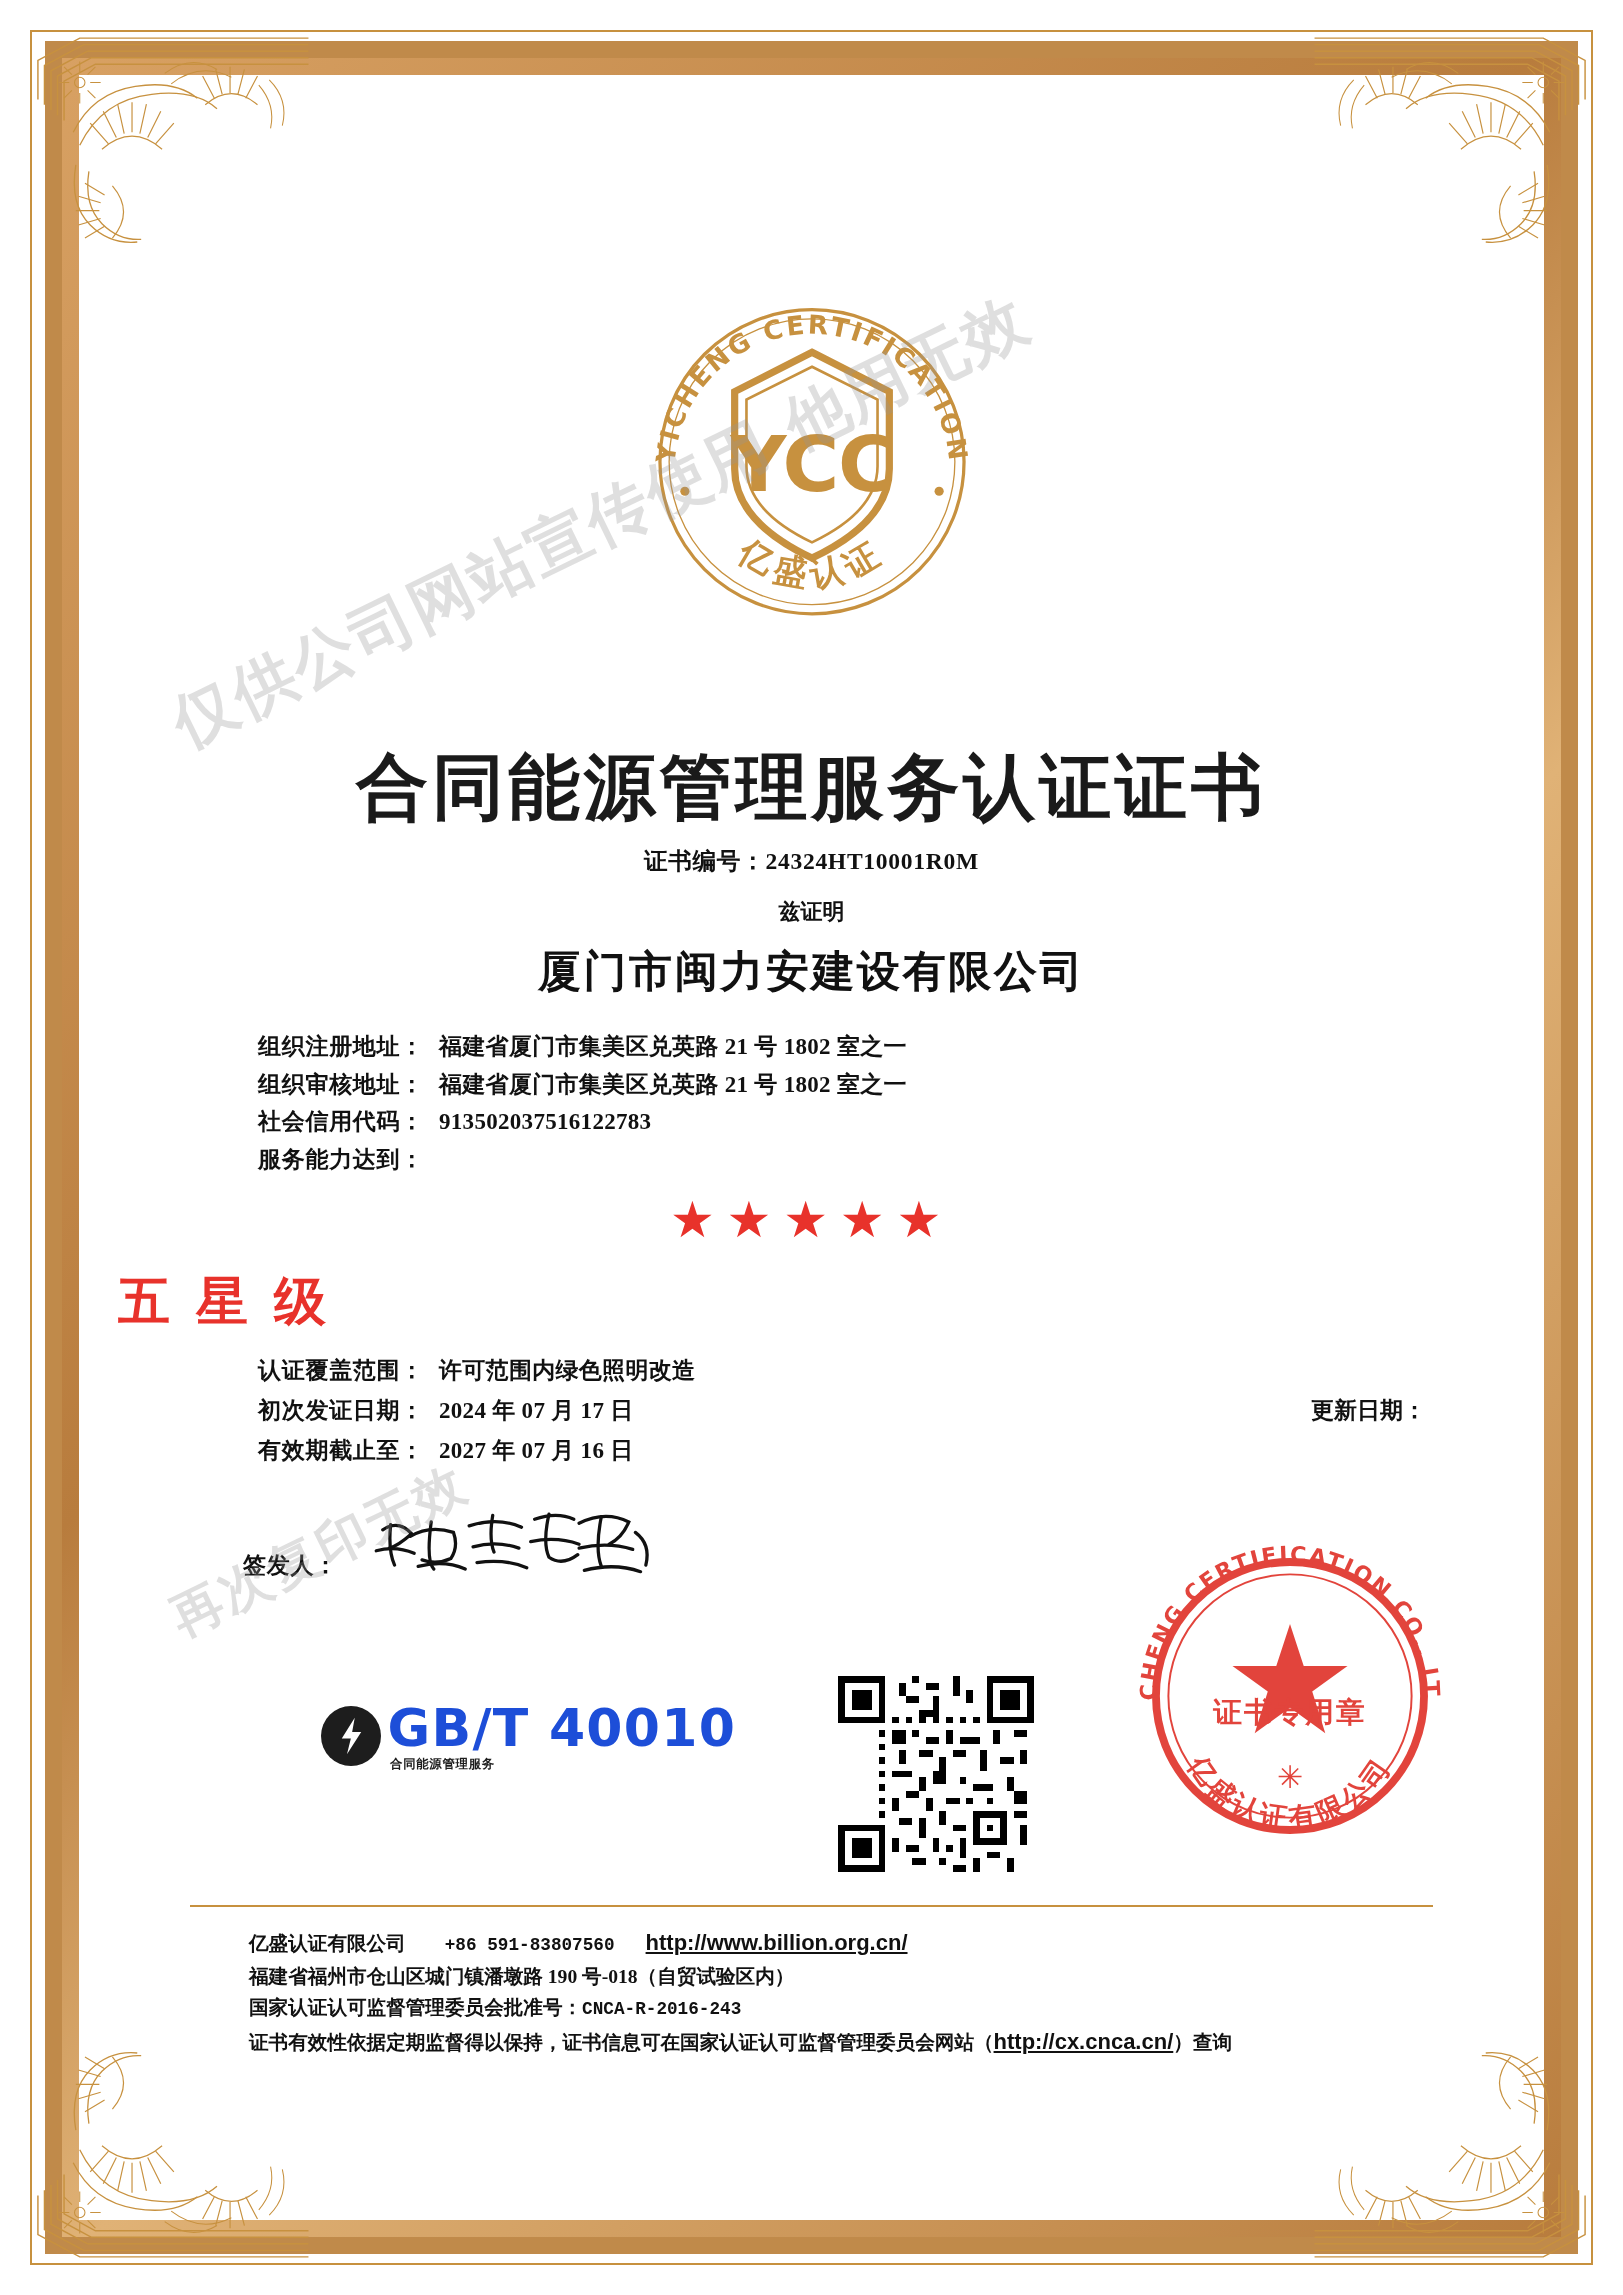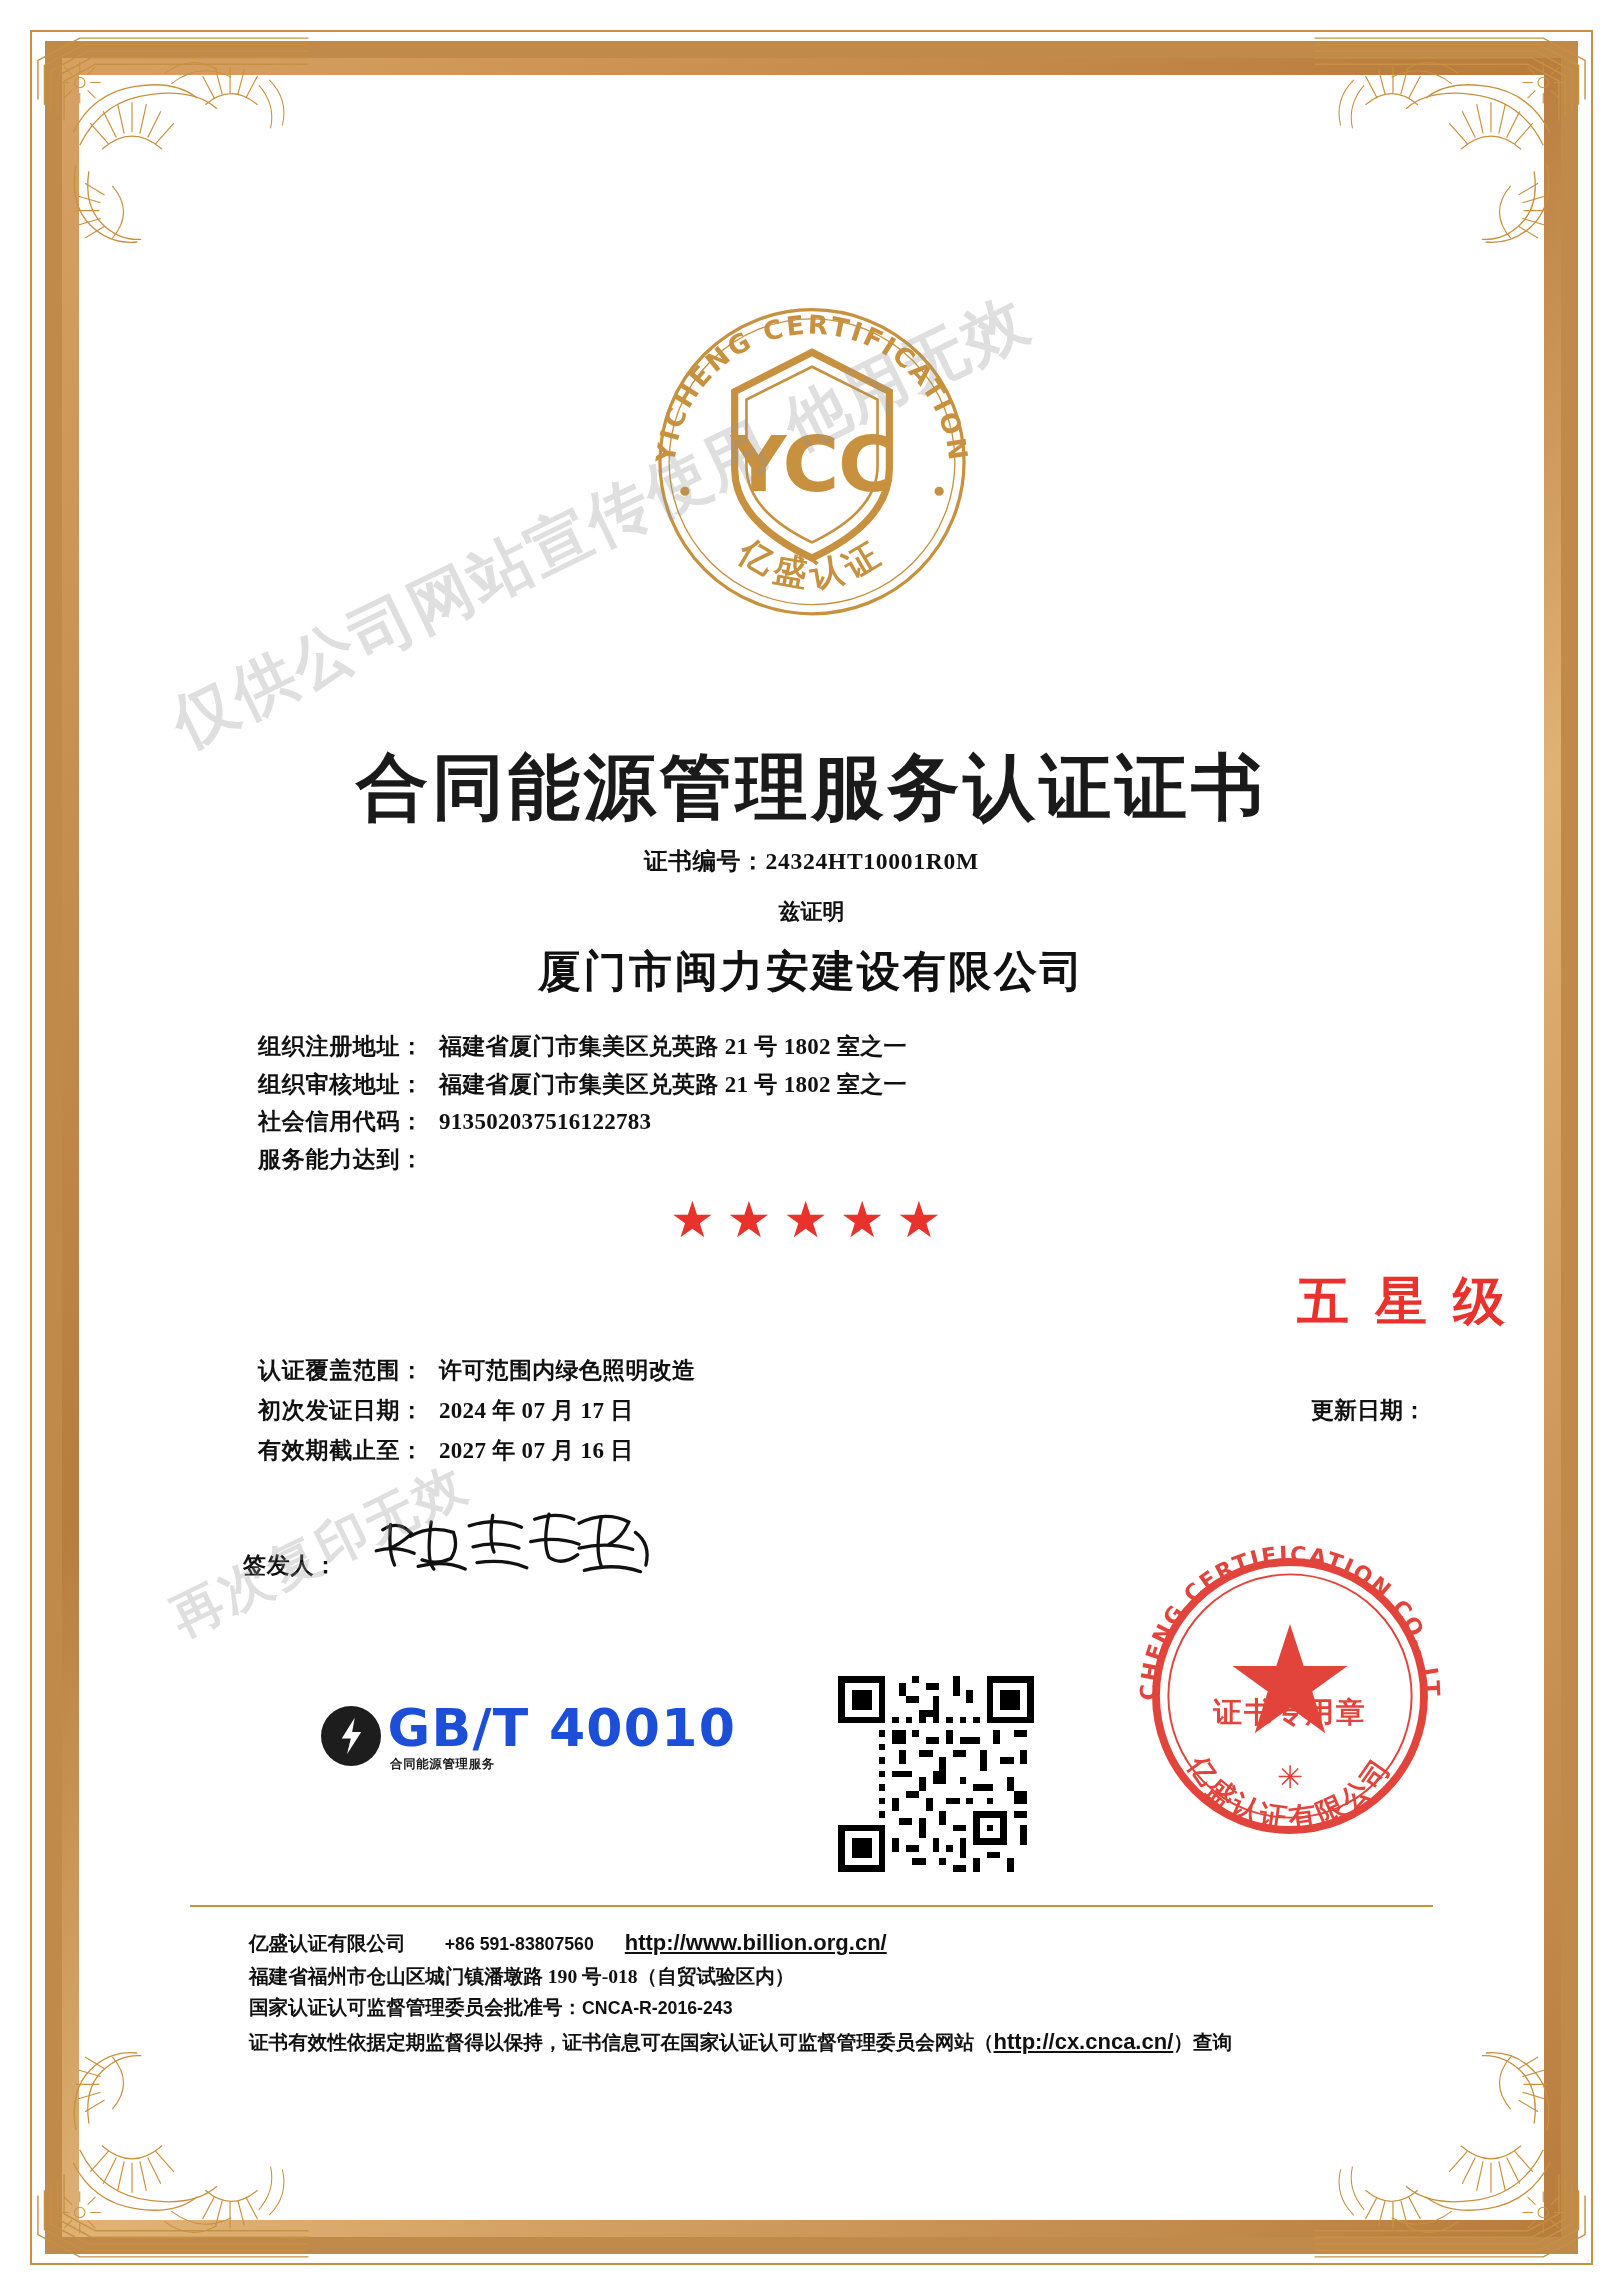--- a/index.html
+++ b/index.html
@@ -170,21 +170,21 @@
     color: #e8322b;
     font-size: 50px;
     letter-spacing: 11.8px;
     line-height: 1;
   }
   .grade {
     position: absolute;
     top: 1188px;
     left: 0;
     right: 0;
-    text-align: right;
+    text-align: left;
     color: #e8322b;
     font-size: 52px;
     font-weight: 700;
     letter-spacing: 26px;
     text-indent: 26px;
   }
 
   
   .fields2 {
     position: absolute;
@@ -302,21 +302,21 @@
   .footer .row { display: block; white-space: nowrap; }
   .footer .gap1 { display: inline-block; width: 39px; }
   .footer .gap2 { display: inline-block; width: 31px; }
   .footer .link {
     font-family: Liberation Sans, sans-serif;
     font-size: 22px;
     text-decoration: underline;
     color: #111;
   }
   .footer .mono {
-    font-family: Liberation Sans, sans-serif;
+    font-family: Liberation Mono, monospace;
     font-size: 17.7px;
     margin-top: 24px;
   }
 
   
   .watermark {
     position: absolute;
     left: 0; top: 0; right: 0; bottom: 0;
     pointer-events: none;
     overflow: hidden;

